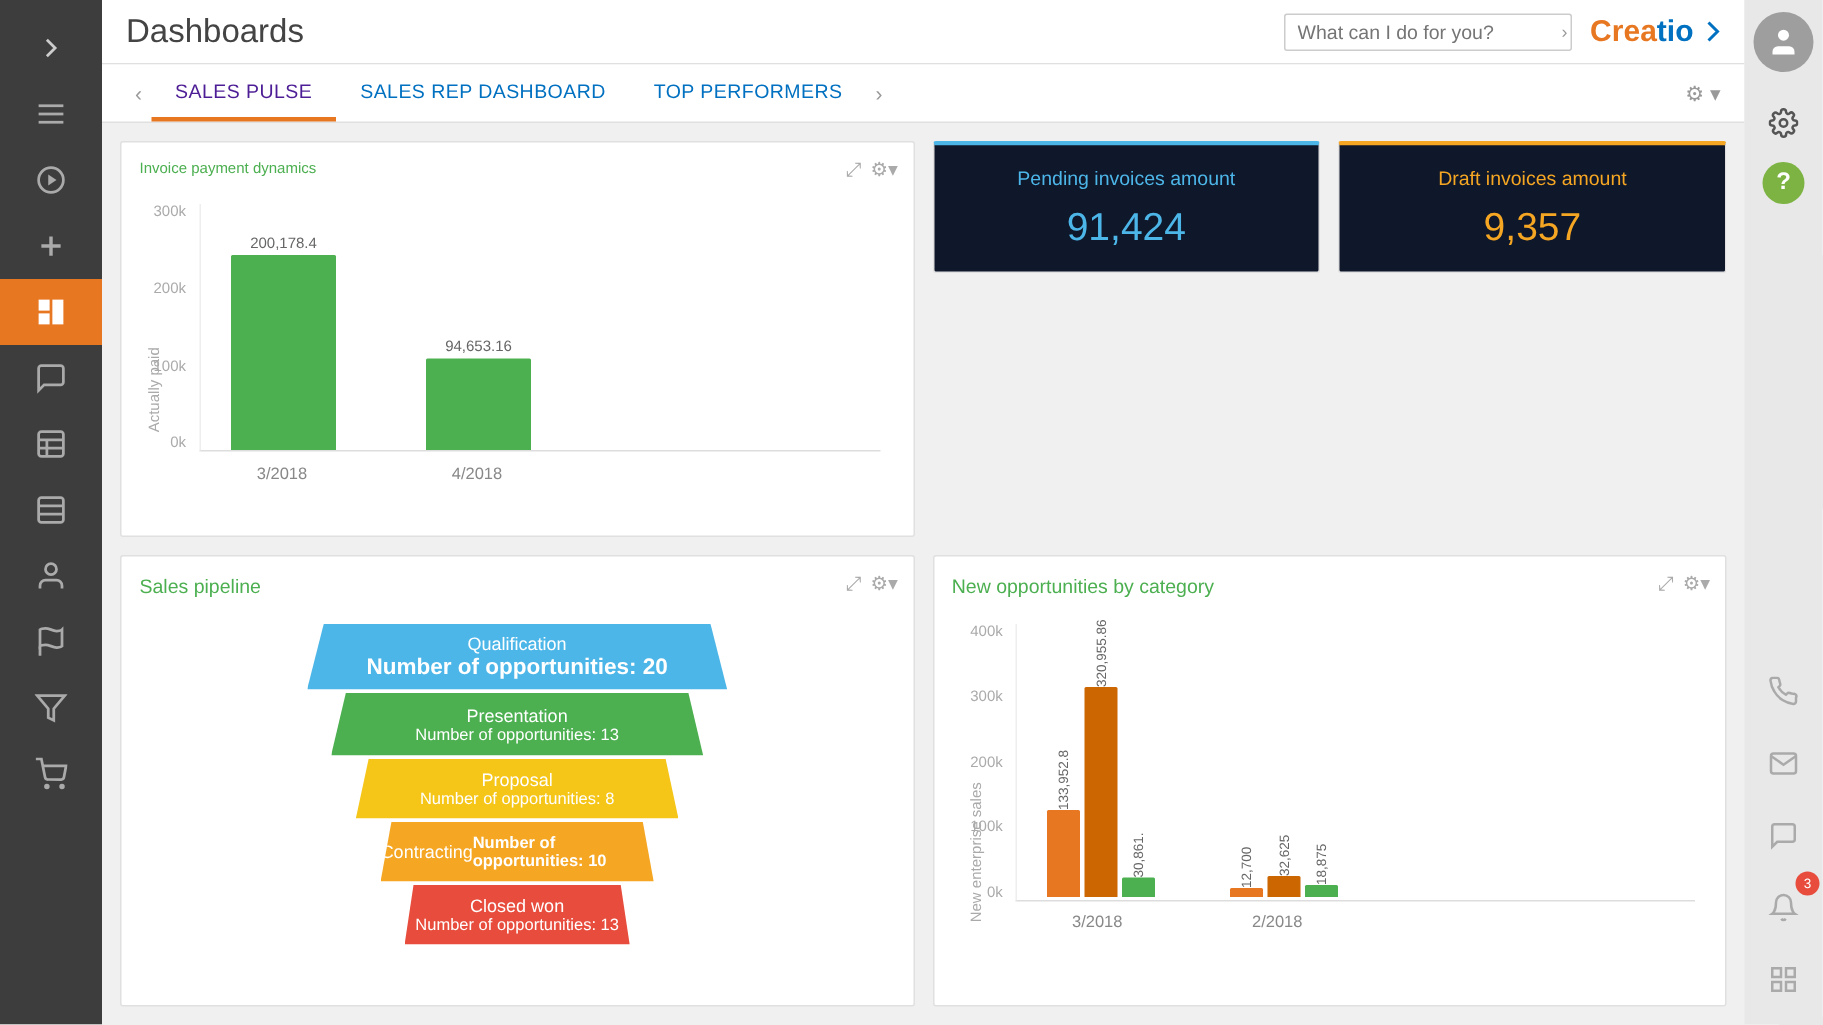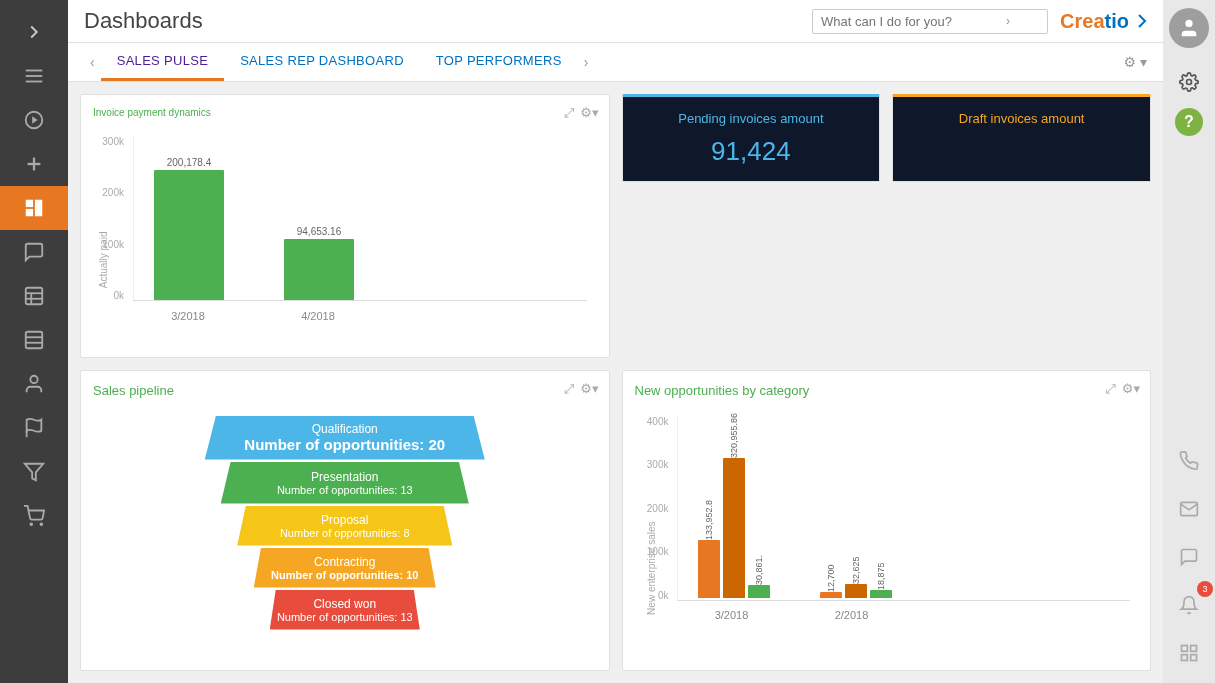--- a/index.html
+++ b/index.html
@@ -91,21 +91,21 @@
       display: flex;
       align-items: center;
       gap: 12px;
     }
     .search-bar {
       display: flex;
       align-items: flex-start;
       border: 1px solid #ccc;
       border-radius: 2px;
       padding: 4px 8px;
-      width: 236px;
+      width: 192px;
       background: white;
     }
     .search-bar input {
       border: none;
       outline: none;
       font-size: 13px;
       color: #999;
       width: 185px;
       background: transparent;
     }
@@ -340,20 +340,21 @@
 
       <div style="display:flex; gap:12px;">
 
         <div style="flex:1; background:#0f172a; border-top:3px solid #4db6e8; border:1px solid #e0e0e0; border-top:3px solid #4db6e8; border-radius:2px; padding:14px; text-align:center;">
           <div style="font-size:13px; color:#4db6e8; margin-bottom:10px;">Pending invoices amount</div>
           <div style="font-size:26px; color:#4db6e8; font-weight:300;">91,424</div>
         </div>
 
         <div style="flex:1; background:#0f172a; border:1px solid #e0e0e0; border-top:3px solid #f5a623; border-radius:2px; padding:14px; text-align:center;">
           <div style="font-size:13px; color:#f5a623; margin-bottom:10px;">Draft invoices amount</div>
+          <div style="font-size:26px; color:#f5a623; font-weight:300;">9,357</div>
         </div>
       </div>
 
     </div>
 
     <div class="card-wrapper">
       <div style="color:#4caf50; font-size:13px; font-weight:500; margin-bottom:8px;">Sales pipeline</div>
       <div class="card-toolbar">
         <span style="cursor:pointer;">⤢</span>
         <span style="cursor:pointer;">⚙▾</span>
@@ -369,21 +370,21 @@
         <div style="width:248px; height:42px; background:#4caf50; clip-path:polygon(4% 0%, 96% 0%, 100% 100%, 0% 100%); display:flex; flex-direction:column; align-items:center; justify-content:center; color:white; font-size:12px; font-weight:500;">
           <span>Presentation</span>
           <span style="font-size:11px; font-weight:400;">Number of opportunities: 13</span>
         </div>
 
         <div style="width:215px; height:40px; background:#f5c518; clip-path:polygon(4% 0%, 96% 0%, 100% 100%, 0% 100%); display:flex; flex-direction:column; align-items:center; justify-content:center; color:white; font-size:12px; font-weight:500;">
           <span>Proposal</span>
           <span style="font-size:11px; font-weight:400;">Number of opportunities: 8</span>
         </div>
 
-        <div style="width:182px; height:40px; background:#f5a623; clip-path:polygon(4% 0%, 96% 0%, 100% 100%, 0% 100%); display:flex; flex-direction:column; align-items:center; justify-content:center; color:white; font-size:12px; font-weight:500;">
+        <div style="width:182px; height:40px; background:#f5a623; clip-path:polygon(4% 0%, 96% 0%, 100% 100%, 0% 100%); display:flex; flex-direction:row; align-items:center; justify-content:center; color:white; font-size:12px; font-weight:500;">
           <span>Contracting</span>
           <span style="font-size:11px; font-weight:700;">Number of opportunities: 10</span>
         </div>
 
         <div style="width:150px; height:40px; background:#e74c3c; clip-path:polygon(4% 0%, 96% 0%, 100% 100%, 0% 100%); display:flex; flex-direction:column; align-items:center; justify-content:center; color:white; font-size:12px; font-weight:500;">
           <span>Closed won</span>
           <span style="font-size:11px; font-weight:400;">Number of opportunities: 13</span>
         </div>
       </div>
     </div>

